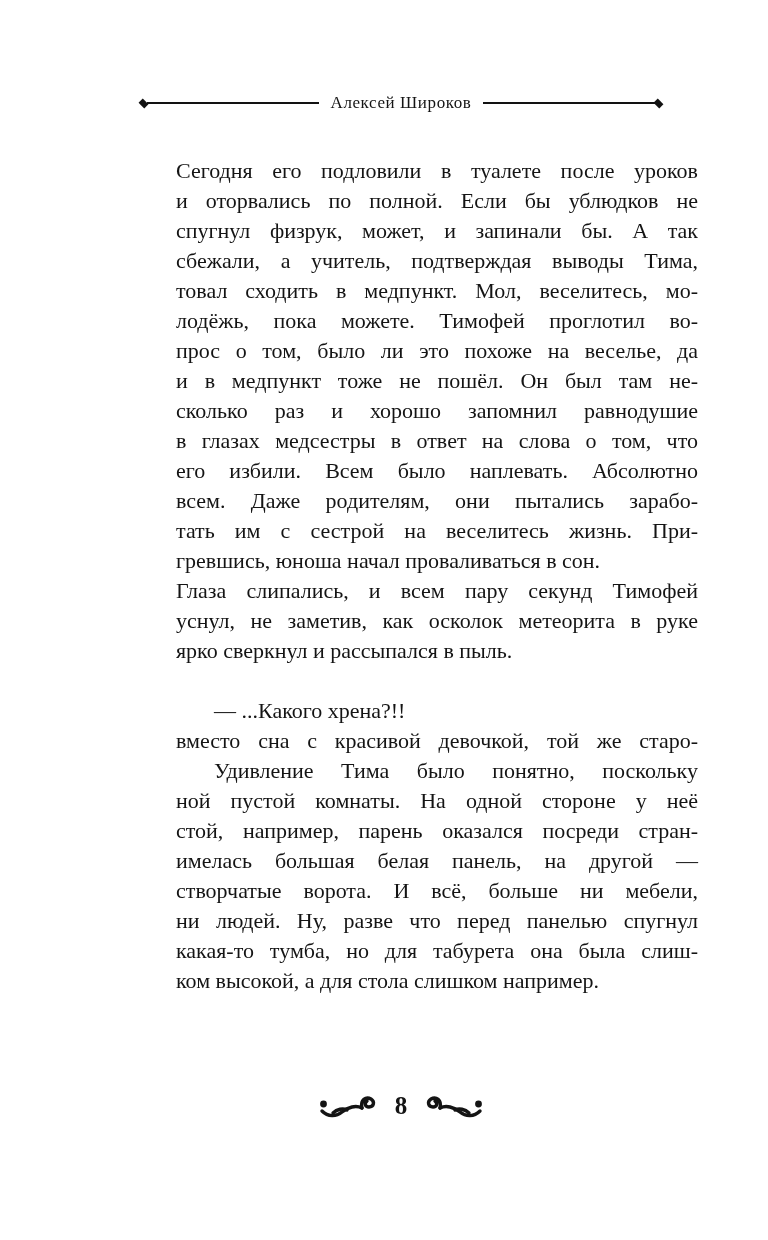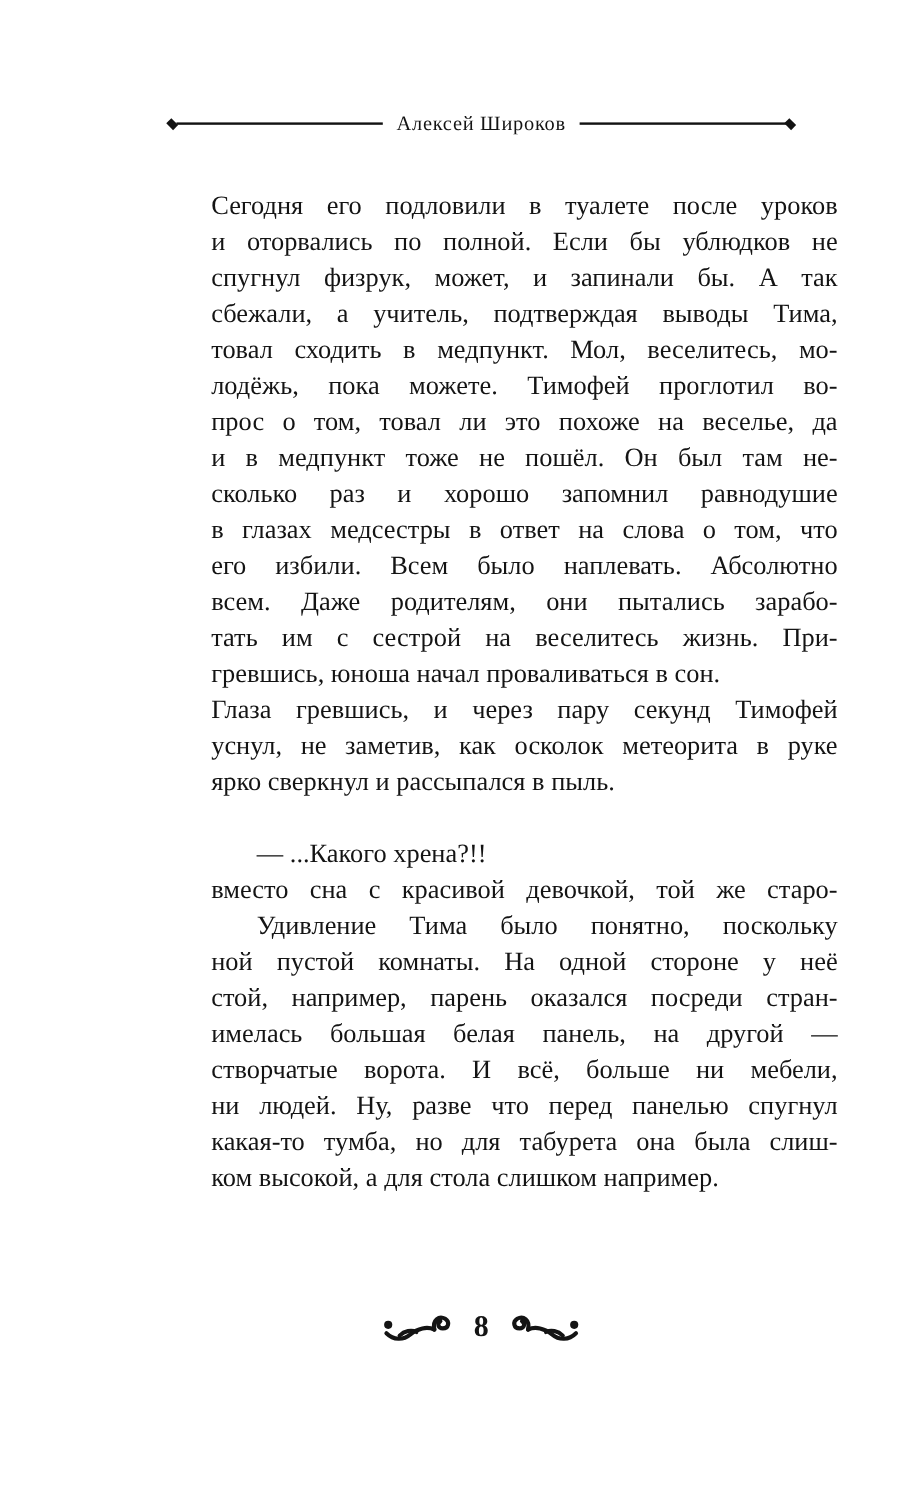--- a/index.html
+++ b/index.html
@@ -114,31 +114,31 @@
   </div>
 
   <div class="body-text">
       <div class="paragraph">
         <div class="line">Сегодня его подловили в туалете после уроков</div>
         <div class="line">и оторвались по полной. Если бы ублюдков не</div>
         <div class="line">спугнул физрук, может, и запинали бы. А так</div>
         <div class="line">сбежали, а учитель, подтверждая выводы Тима,</div>
         <div class="line">товал сходить в медпункт. Мол, веселитесь, мо-</div>
         <div class="line">лодёжь, пока можете. Тимофей проглотил во-</div>
-        <div class="line">прос о том, товал ли это похоже на веселье, да</div>
+        <div class="line">прос о том, было ли это похоже на веселье, да</div>
         <div class="line">и в медпункт тоже не пошёл. Он был там не-</div>
         <div class="line">сколько раз и хорошо запомнил равнодушие</div>
         <div class="line">в глазах медсестры в ответ на слова о том, что</div>
         <div class="line">его избили. Всем было наплевать. Абсолютно</div>
         <div class="line">всем. Даже родителям, они пытались зарабо-</div>
         <div class="line">тать им с сестрой на веселитесь жизнь. При-</div>
         <div class="line last">гревшись, юноша начал проваливаться в сон.</div>
       </div>
       <div class="paragraph">
-        <div class="line">Глаза гревшись, и через пару секунд Тимофей</div>
+        <div class="line">Глаза слипались, и всем пару секунд Тимофей</div>
         <div class="line">уснул, не заметив, как осколок метеорита в руке</div>
         <div class="line last">ярко сверкнул и рассыпался в пыль.</div>
       </div>
       <div class="paragraph scene-break">
         <div class="line last indent">— ...Какого хрена?!!</div>
       </div>
       <div class="paragraph">
         <div class="line">вместо сна с красивой девочкой, той же старо-</div>
         <div class="line indent">Удивление Тима было понятно, поскольку</div>
         <div class="line">ной пустой комнаты. На одной стороне у неё</div>

